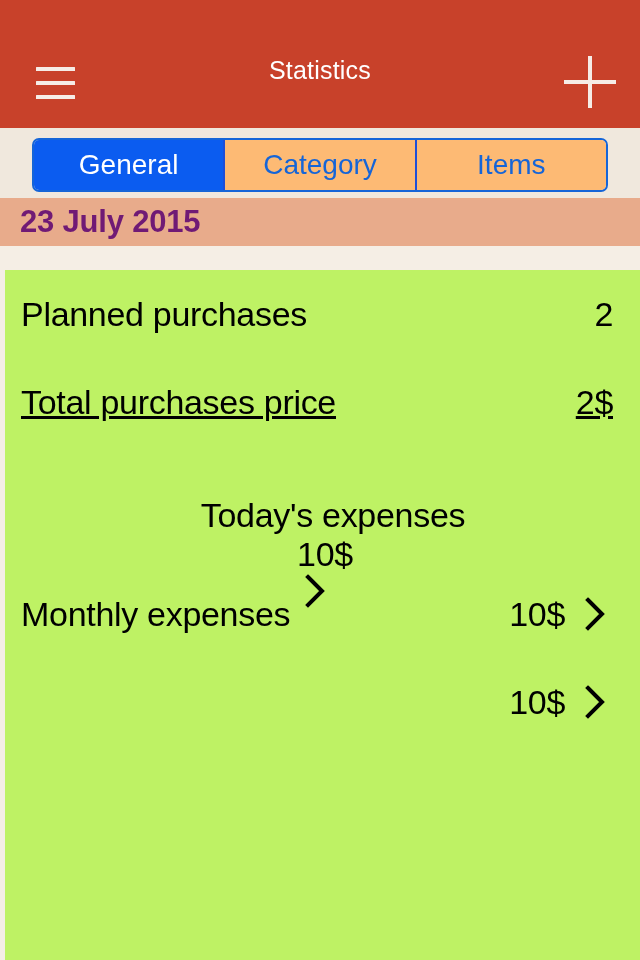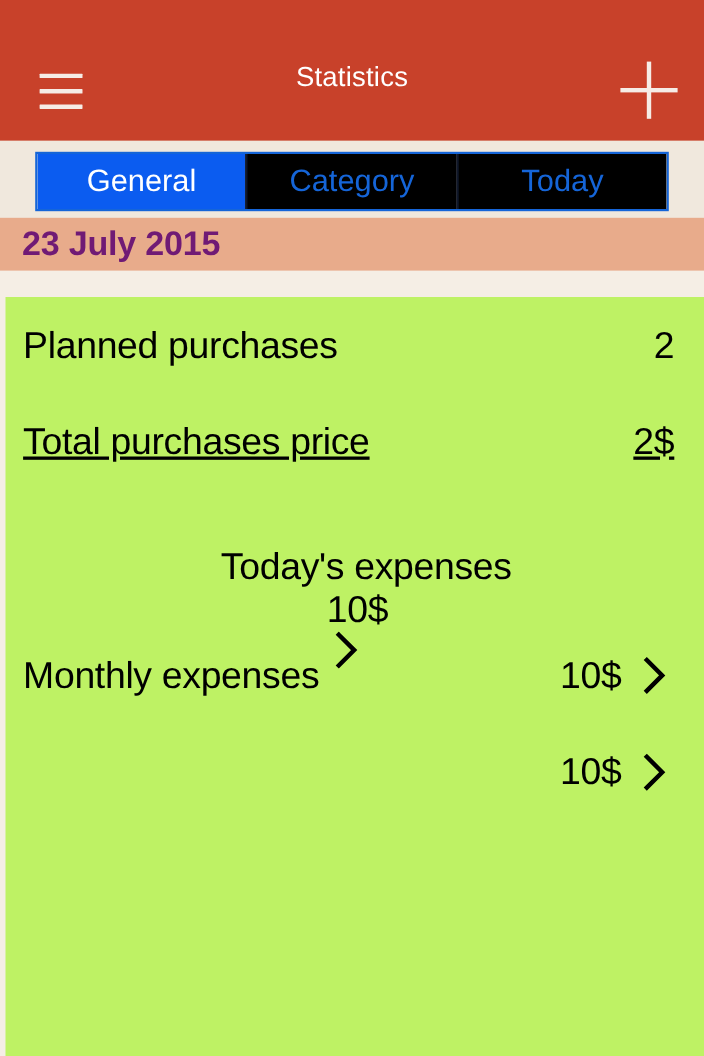--- a/index.html
+++ b/index.html
@@ -105,35 +105,35 @@
     height: 70px;
     background: #f0e8dd;
   }
   .segmented {
     position: absolute;
     left: 32px;
     top: 10px;
     width: 576px;
     height: 54px;
     border: 2px solid #1565d8;
-    border-radius: 0;
+    border-radius: 7px;
     box-sizing: border-box;
     display: flex;
     overflow: hidden;
     background: #efe7dc;
   }
   .segment {
     flex: 1 1 0;
     display: flex;
     align-items: center;
     justify-content: center;
     font-size: 28px;
     color: #1565d8;
-    background: #000000;
-    border-left: 2px solid #0f172a;
+    background: #fdba74;
+    border-left: 2px solid #1d4ed8;
     cursor: pointer;
     box-sizing: border-box;
   }
   .segment:first-child {
     border-left: none;
   }
   .segment.selected {
     background: #0b5cf0;
     color: #ffffff;
   }
@@ -228,21 +228,21 @@
       <span class="v"></span>
       <span class="h"></span>
     </div>
 
   </div>
 
   <div class="seg-wrap">
     <div class="segmented">
       <div class="segment selected">General</div>
       <div class="segment">Category</div>
-      <div class="segment">Today</div>
+      <div class="segment">Items</div>
     </div>
   </div>
 
   <div class="date-band">
     <span class="date-text">23 July 2015</span>
   </div>
 
   <div class="content">
 
     <div class="row plain r-planned">

